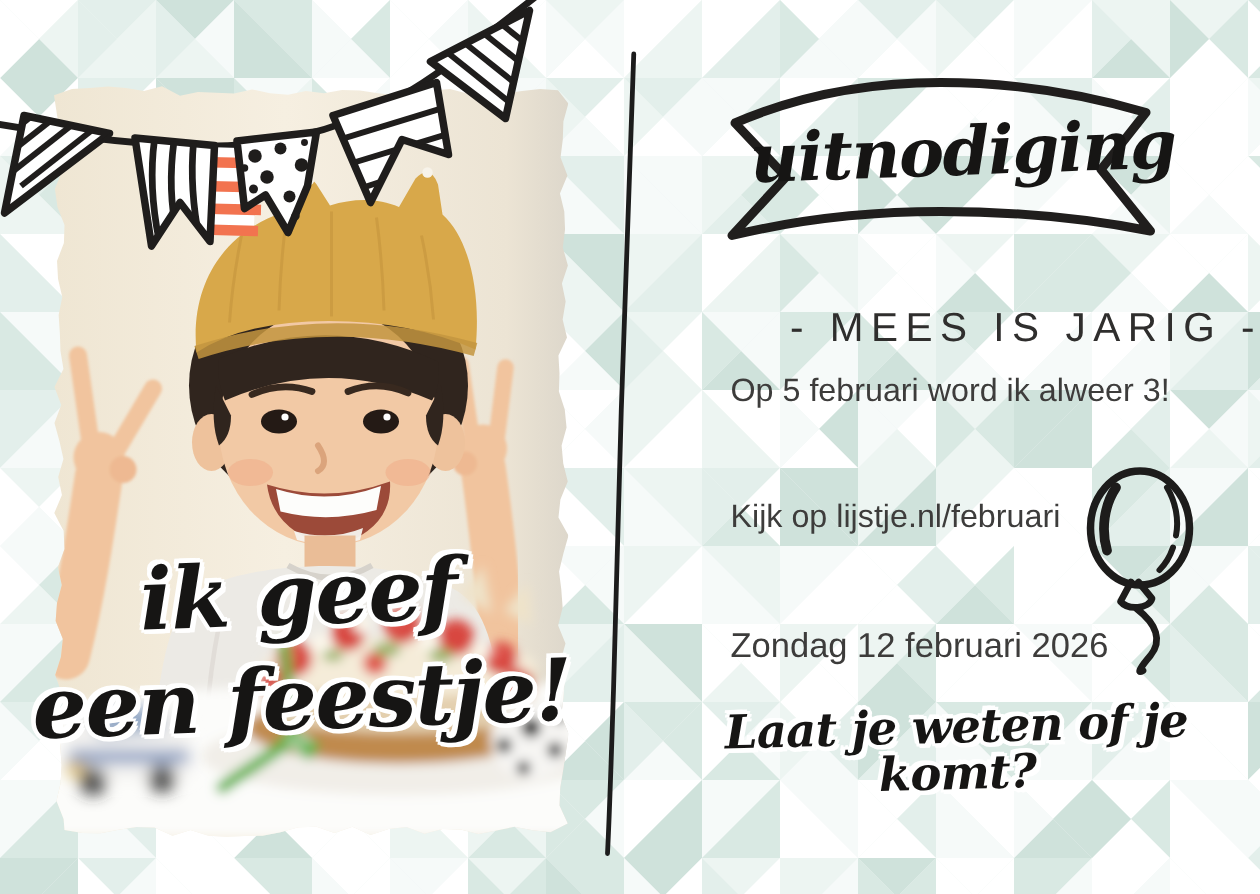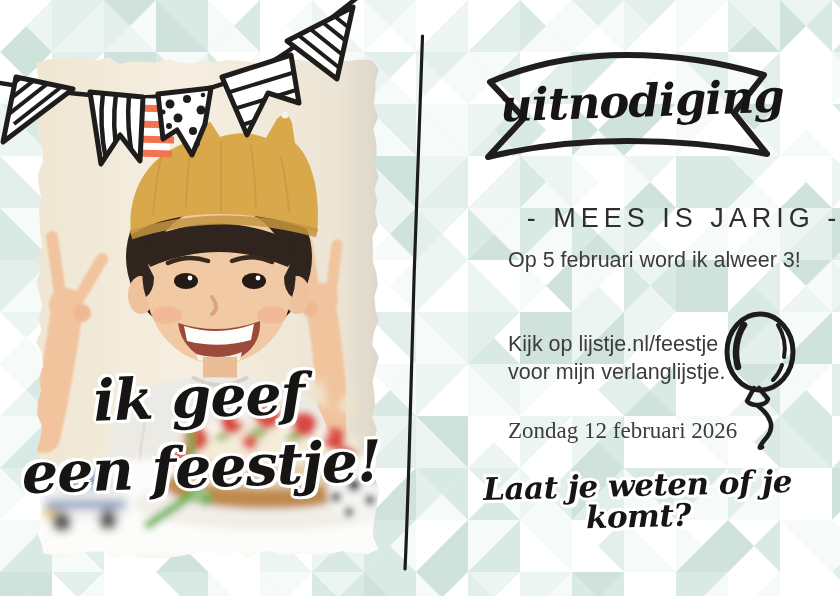--- a/index.html
+++ b/index.html
@@ -23,24 +23,24 @@
   #overlay-script{left:10px;top:368px;width:380px;text-align:center;
                   transform:rotate(-2deg);}
   #overlay-script .l1{font-size:57px;}
   #overlay-script .l2{font-size:57px;margin-top:13px;}
   
   #ribbon{position:absolute;left:468px;top:50px;width:316px;height:118px;}
   #banner-label{left:500px;top:79px;width:256px;text-align:center;font-size:45px;
                 transform:rotate(-2deg);}
   #headline{left:478px;top:203px;width:318px;text-align:center;font-size:27px;
             letter-spacing:5px;color:#2f2e2d;white-space:nowrap;margin-left:47px;}
-  .para{left:508px;width:330px;font-size:21.5px;line-height:28px;color:#3d3c3b;}
+  .para{left:487px;width:330px;font-size:21.5px;line-height:28px;color:#3d3c3b;}
   #intro{top:246px;}
   #wishlist{top:330px;}
-  #schedule{top:414px;font-size:23px;line-height:33px;font-family:Liberation Serif, serif;}
+  #schedule{top:414px;font-size:23px;line-height:33px;}
   #balloon{position:absolute;left:700px;top:295px;width:140px;height:165px;}
   #rsvp{left:468px;top:470px;width:340px;text-align:center;font-size:31px;
         transform:rotate(-1.5deg);letter-spacing:-0.5px;}
 </style>
 </head>
 <body>
 
 <div id="card">
 
   <svg id="bg" viewBox="0 0 840 596" preserveAspectRatio="none">
@@ -897,22 +897,21 @@
   </svg>
   <div id="banner-label" class="abs script">uitnodiging</div>
 
   <div id="headline" class="abs">- MEES IS JARIG -</div>
 
   <div id="intro" class="abs para">
     <div>Op 5 februari word ik alweer 3!</div>
   </div>
 
   <div id="wishlist" class="abs para">
-    <div>Kijk op lijstje.nl/feestje</div>
-    <div>voor mijn verlanglijstje.</div>
+    <div>Kijk op lijstje.nl/februari</div>
   </div>
 
   <svg id="balloon" viewBox="0 0 140 165">
     <g stroke="#1d1c1b" fill="none" stroke-linecap="round">
       <ellipse cx="60" cy="57" rx="33" ry="38" stroke-width="5"></ellipse>
       <path d="M 44,30 C 36,42 34,58 38,72" stroke-width="6.5"></path>
       <path d="M 78,30 C 84,40 86,52 84,62" stroke-width="4"></path>
       <path d="M 82,70 C 80,76 77,81 73,85" stroke-width="4"></path>
       <path d="M 54,93 L 47,106 C 52,112 66,111 68,104 L 59,93" stroke-width="4.5" stroke-linejoin="round"></path>
       <path d="M 58,111 C 71,121 75,132 67,142 C 61,149 57,155 62,152" stroke-width="4.5"></path>

